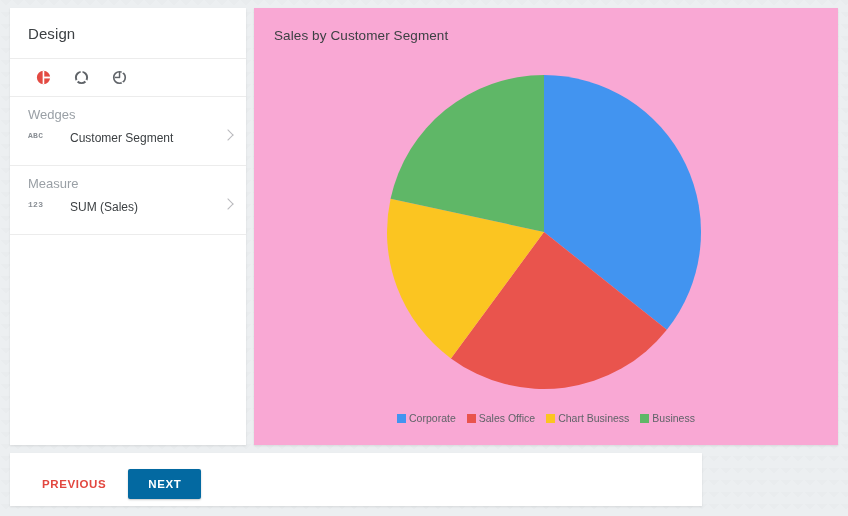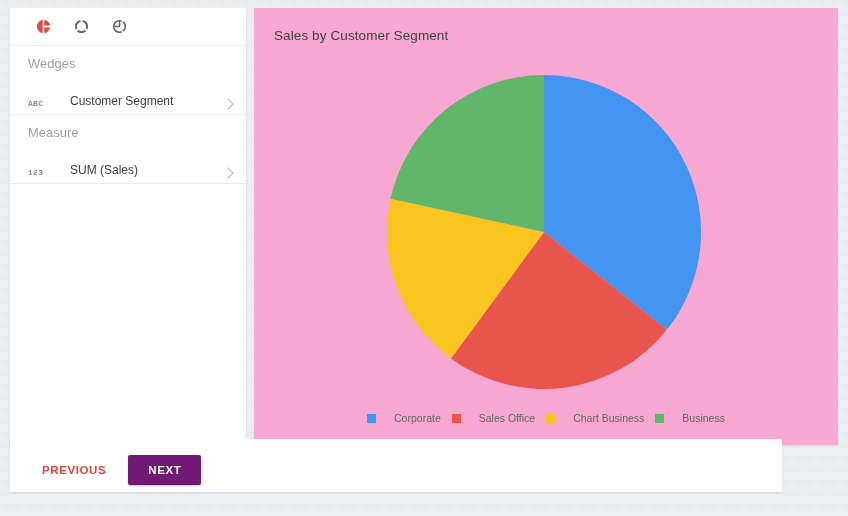--- a/index.html
+++ b/index.html
@@ -113,21 +113,21 @@
   .field-section { border-bottom: 1px solid #ececec; padding: 10px 0 6px; }
   .field-caption {
     font-size: 13px;
     color: #9aa0a6;
     padding: 0 18px;
     margin-bottom: 9px;
   }
   .field-row {
     height: 28px;
     display: flex;
-    align-items: flex-end;
+    align-items: flex-start;
     padding: 0 14px 0 18px;
     cursor: pointer;
   }
   .field-type-icon {
     width: 22px;
     font-family: "Liberation Mono", monospace;
     font-size: 8px;
     font-weight: bold;
     color: #8a8f95;
     letter-spacing: .3px;
@@ -171,79 +171,82 @@
     left: 0; right: 0;
     top: 404px;
     display: flex;
     justify-content: center;
     align-items: center;
     gap: 11px;
   }
   .legend-item {
     display: flex;
     align-items: center;
-    gap: 18px;
+    gap: 3px;
     cursor: pointer;
   }
   .legend-swatch {
     width: 9px; height: 9px;
     flex: 0 0 auto;
   }
   .legend-label {
     font-size: 10.5px;
     color: #5f6368;
     white-space: nowrap;
   }
 
   
   .footer {
     position: absolute;
-    left: 10px; top: 439px;
-    width: 772px; height: 53px;
+    left: 10px; top: 453px;
+    width: 692px; height: 53px;
     background: #ffffff;
     box-shadow: 0 1px 2px rgba(0,0,0,0.09);
     display: flex;
     align-items: center;
     padding: 8px 14px 0 22px;
   }
   .btn {
     font-family: "Liberation Sans", sans-serif;
     font-size: 11.5px;
     font-weight: bold;
     letter-spacing: .6px;
     border: none;
     cursor: pointer;
   }
   .btn-text {
     background: transparent;
     color: #e2473f;
     padding: 8px 10px;
   }
   .btn-filled {
-    background: #701a75;
+    background: #0369a1;
     color: #ffffff;
     padding: 9px 20px;
     border-radius: 2px;
     box-shadow: 0 1px 2px rgba(0,0,0,0.22);
     text-align: right;
   }
   .btn-next { margin-left: 12px; }
   .footer-spacer { flex: 1 1 auto; }
 </style>
 </head>
 <body>
 
 <div class="bg-watermark"></div>
 
 <div class="app">
 
   <div class="top-area">
 
     <div class="design-panel">
 
+      <div class="panel-header">
+        <div class="panel-title">Design</div>
+      </div>
 
 
       <div class="icon-strip">
 
         <div class="type-icon">
           <svg width="17" height="17" viewBox="0 0 20 20" aria-hidden="true">
             <path d="M10 2.2 A7.8 7.8 0 0 1 10 17.8 A7.8 7.8 0 0 1 10 2.2 Z" fill="#e34a42"></path>
             <rect x="10.6" y="8.9" width="7.6" height="2.2" fill="#ffffff"></rect>
             <rect x="9.0" y="2.2" width="1.9" height="15.6" fill="#ffffff"></rect>
           </svg>

